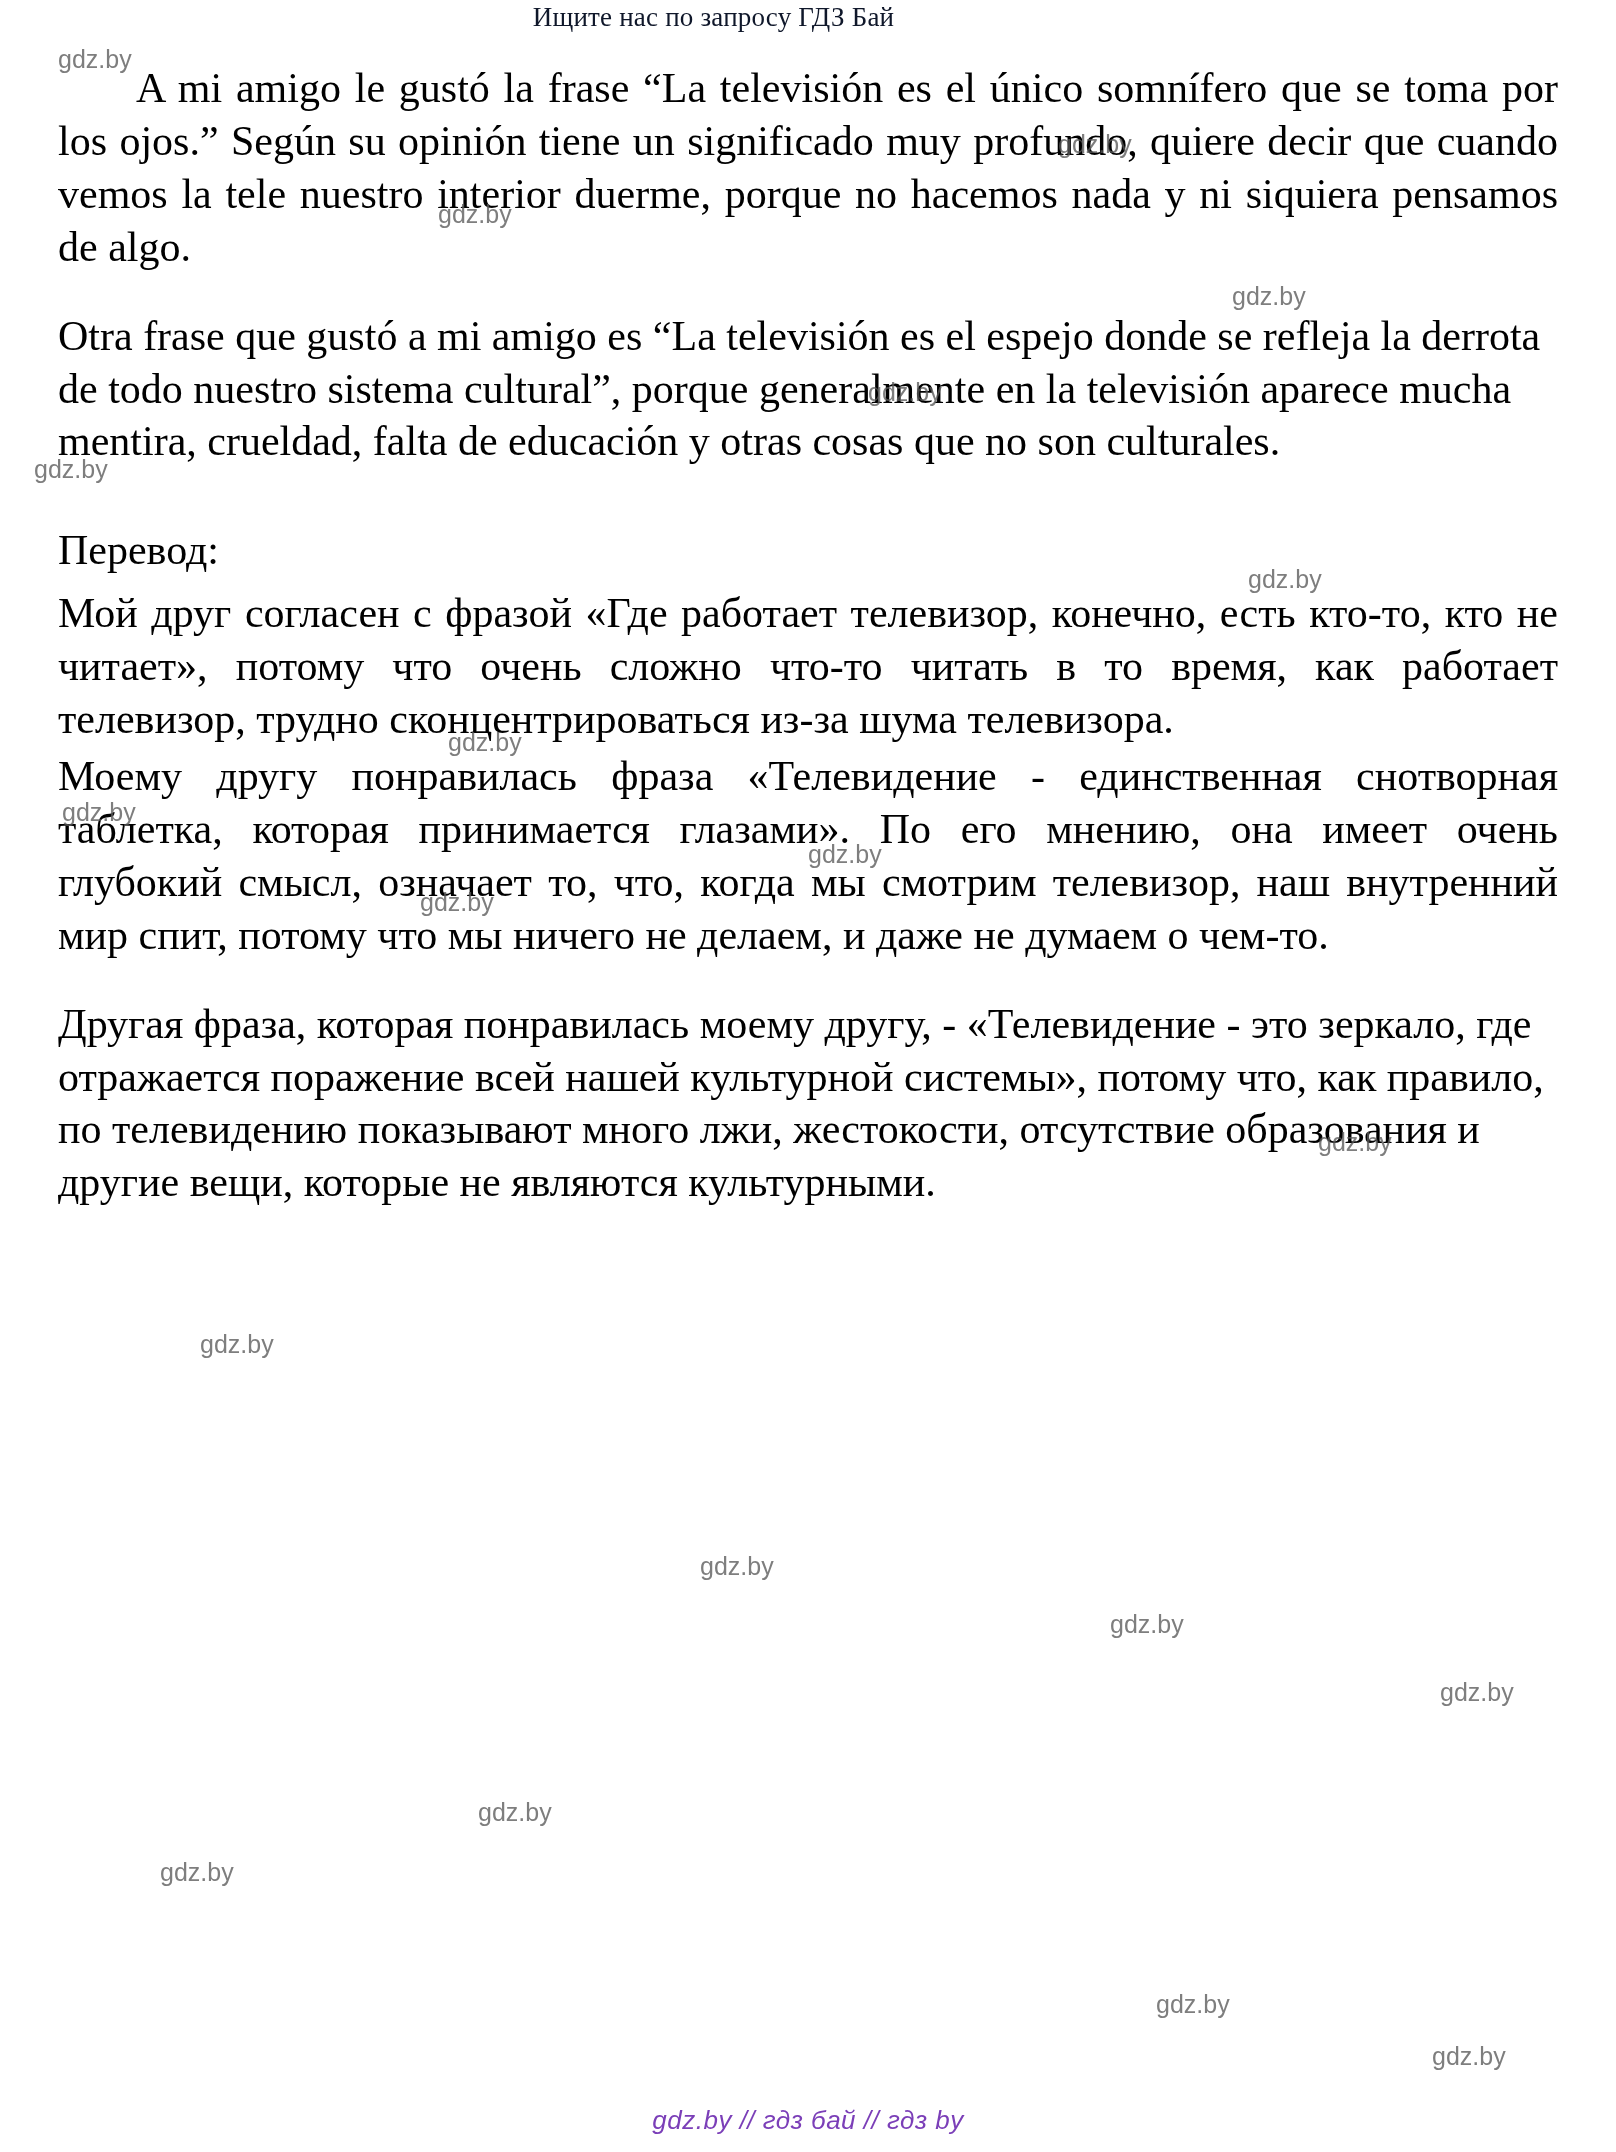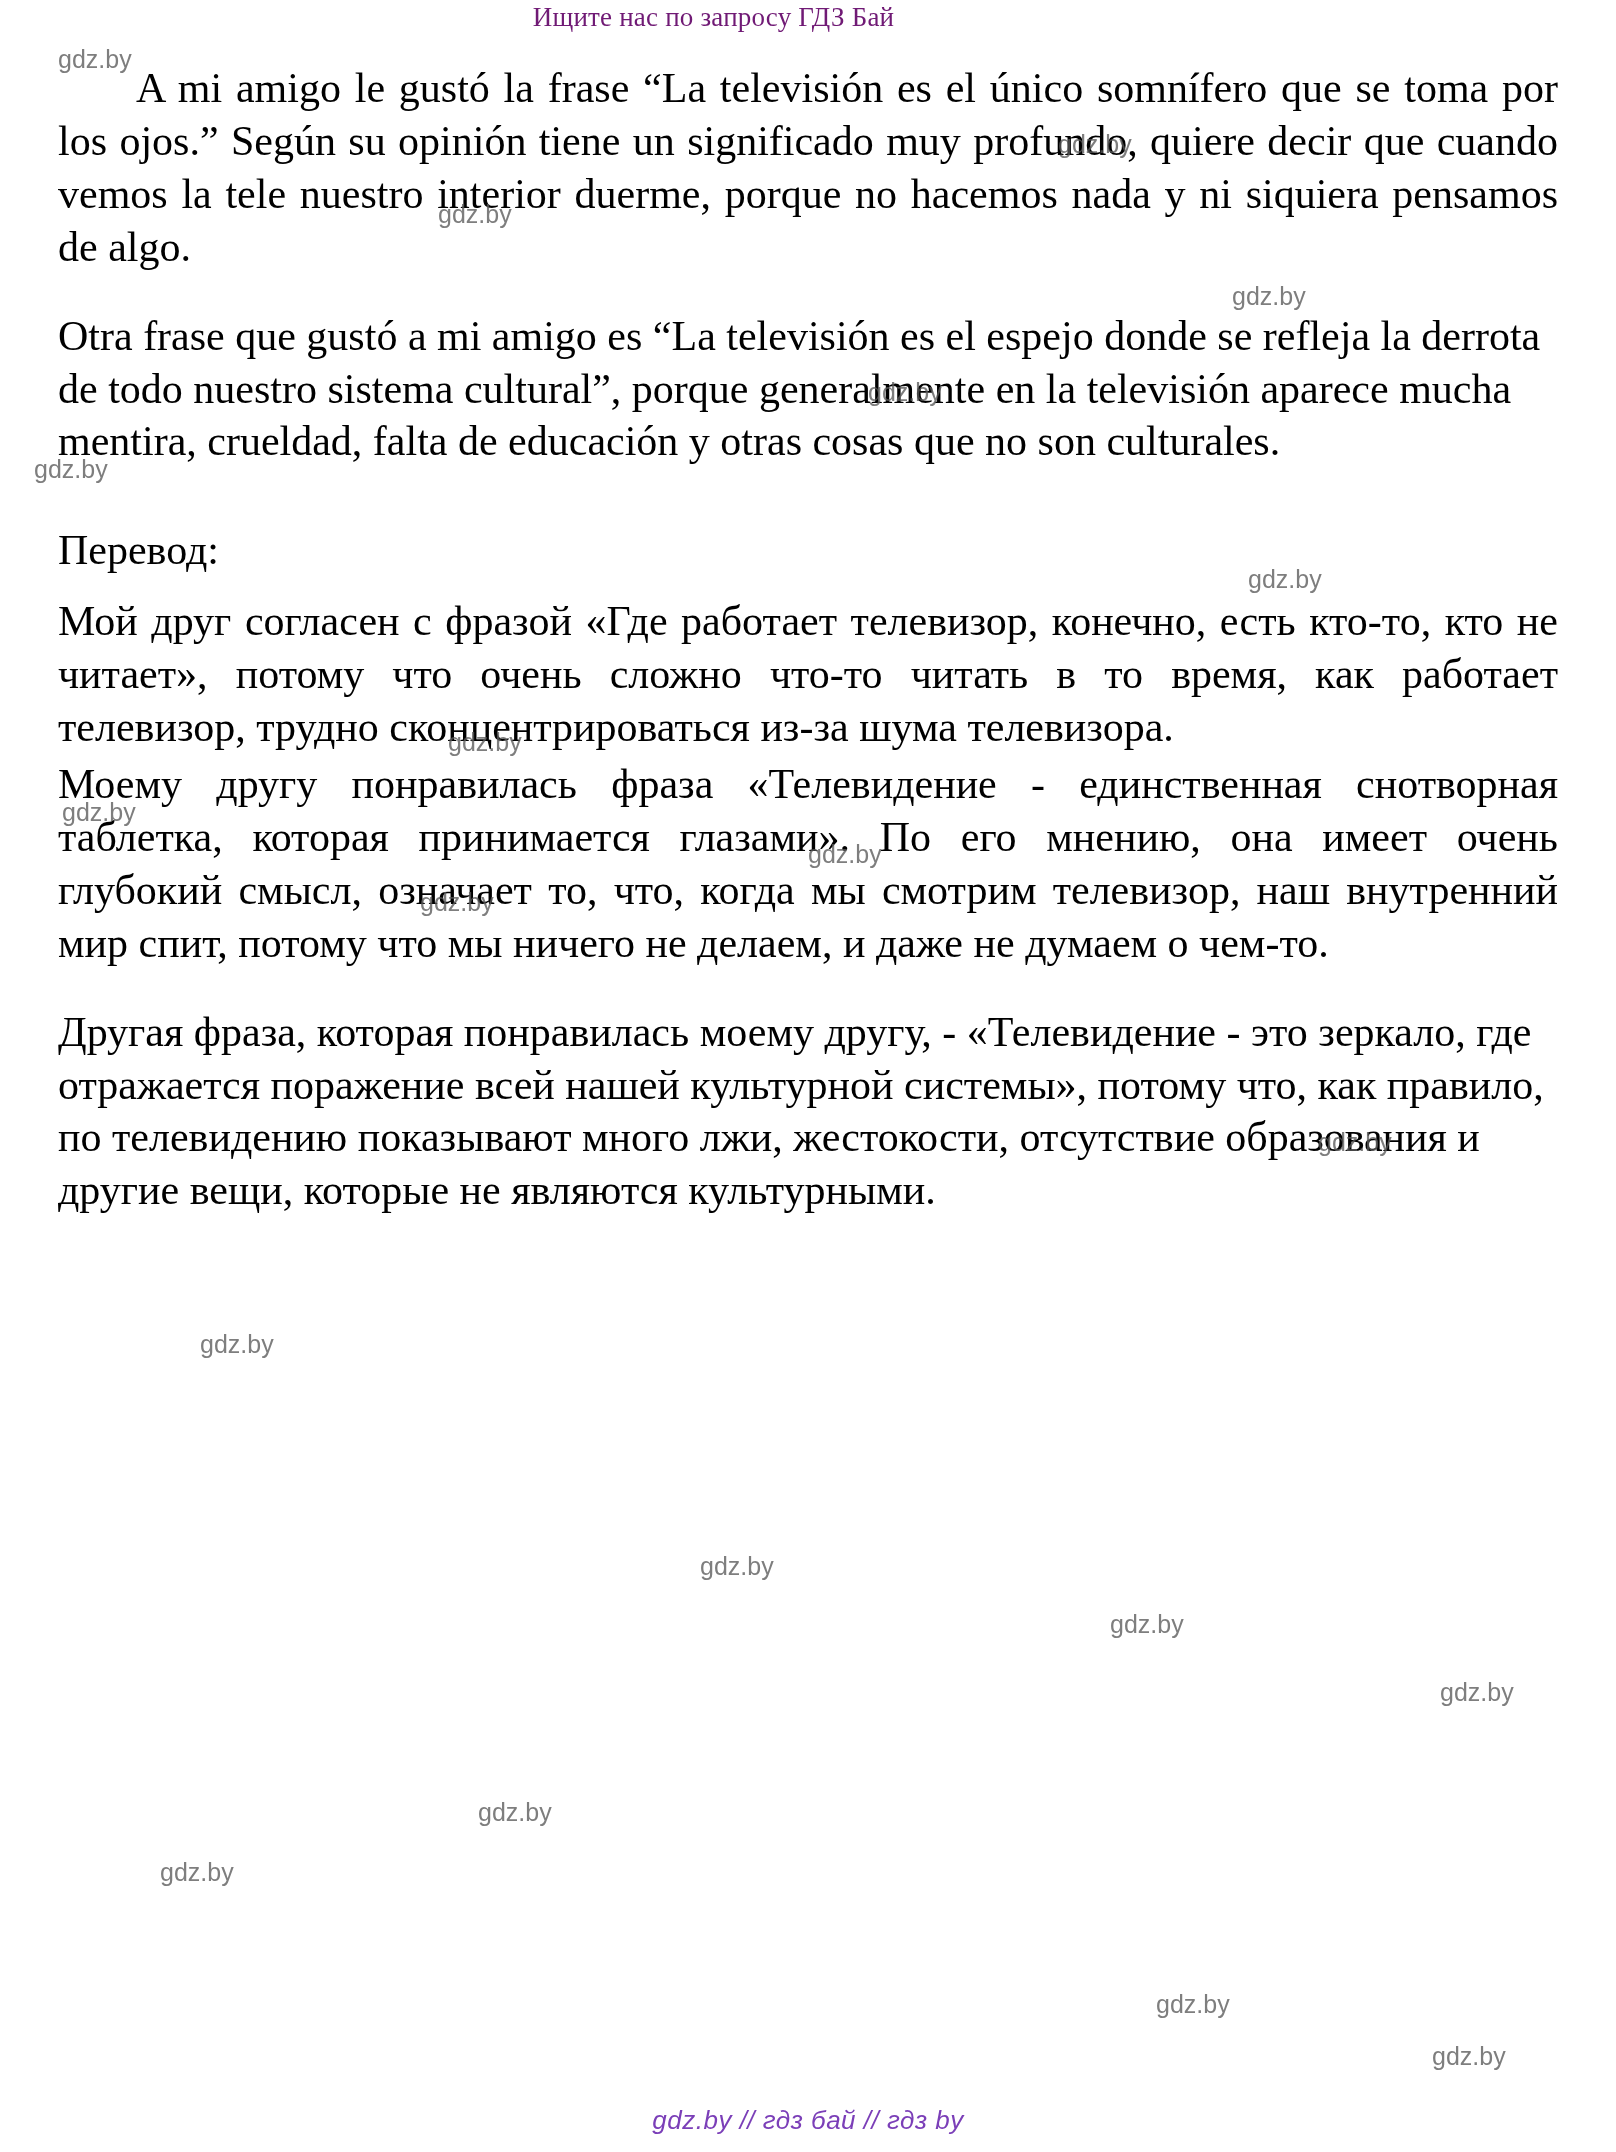--- a/index.html
+++ b/index.html
@@ -25,21 +25,21 @@
   }
 
   .top-banner {
     position: absolute;
     top: 2px;
     left: 0;
     width: 1427px;
     text-align: center;
     font-family: "Liberation Serif", serif;
     font-size: 27px;
-    color: #701a75;
+    color: #0f172a;
     letter-spacing: 0.2px;
   }
 
   .content {
     position: absolute;
     top: 62px;
     left: 58px;
     width: 1500px;
   }
 
@@ -56,21 +56,21 @@
   }
   p.para:last-child {
     text-align: left;
     margin-top: 36px;
   }
   .spacer-md { height: 52px; }
 
   .label {
     font-size: 42px;
     line-height: 1.26;
-    margin: 0 0 18px 0;
+    margin: 0 0 10px 0;
   }
 
   .ru p.para {
     text-align: justify;
   }
   .ru p.last {
     text-align: left;
   }
 
   

